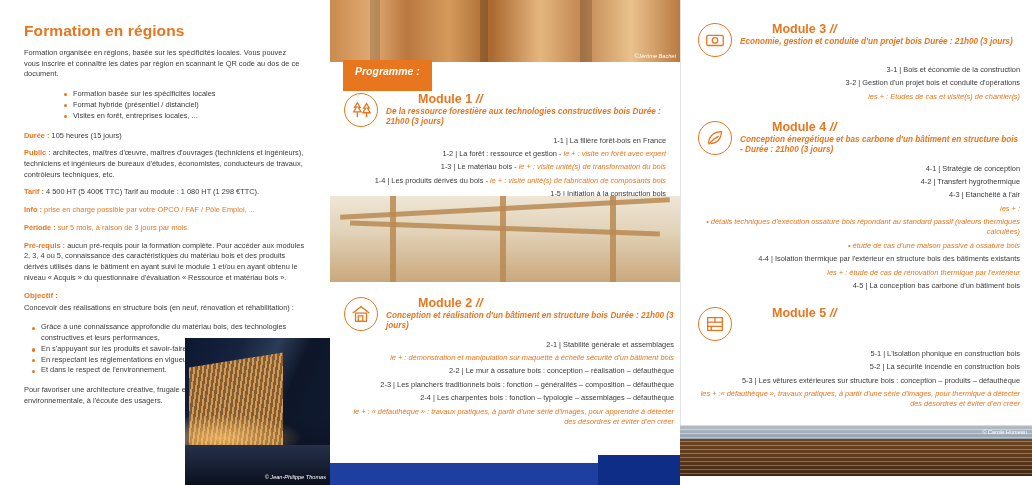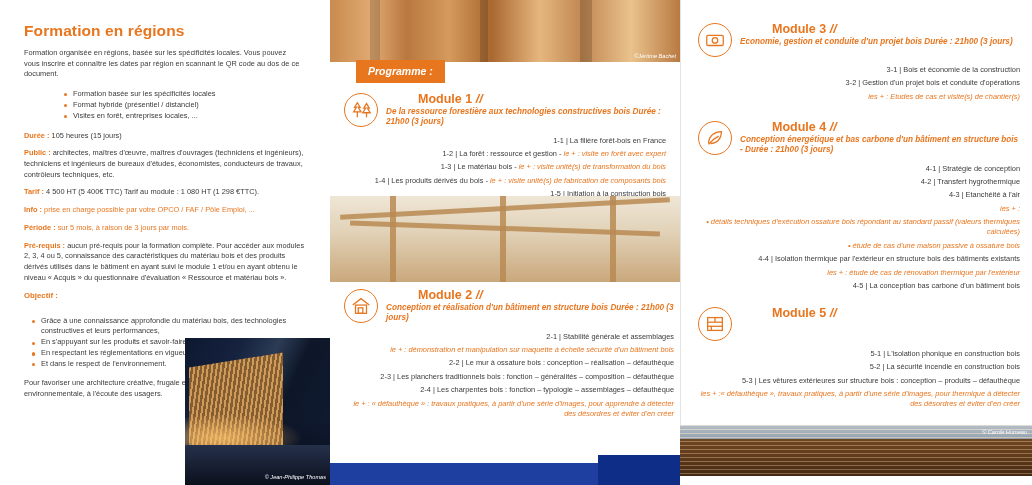--- a/index.html
+++ b/index.html
@@ -37,21 +37,21 @@
   .bullets li:before {
     content:"";
     position:absolute; left:0; top:4.5px;
     width:3.4px; height:3.4px; border-radius:50%;
     background:#e8761f;
   }
   .kv { font-size:7.4px; line-height:1.45; margin:0 8px 7px 0; max-width:284px; color:#3a3a3a; }
   .kv b { color:#e8761f; font-weight:bold; }
   .kv.orange-all { color:#e8761f; }
   .c1-objectif-t { color:#e8761f; font-weight:bold; font-size:7.8px; margin:2px 0 3px 0; }
-  .sub-bullets { margin:16px 0 0 8px; padding:0; }
+  .sub-bullets { margin:9px 0 0 8px; padding:0; }
   .sub-bullets li {
     list-style:none; font-size:7.4px; line-height:1.45; color:#3a3a3a;
     position:relative; padding-left:9px;
   }
   .sub-bullets li:before {
     content:"";
     position:absolute; left:0; top:4.5px;
     width:3.2px; height:3.2px; border-radius:50%;
     background:#e8761f;
   }
@@ -95,43 +95,43 @@
       linear-gradient(90deg,#c98b4e 0%, #e0aa72 12%, #b9783f 22%, #d59a5c 34%, #a9682f 46%, #e6b67f 60%, #c08752 72%, #eac28c 86%, #b87a42 100%);
     overflow:hidden;
   }
   .photo-top .beam {
     position:absolute; background:rgba(0,0,0,.16);
   }
   .credit-top {
     position:absolute; right:4px; bottom:3px; color:#fff; font-size:5.6px; font-style:italic;
   }
   .prog-tab {
-    position:absolute; left:26px; top:60px;
+    position:absolute; left:13px; top:60px;
     background:#e8761f; color:#fff;
     font-size:10.5px; font-weight:bold; font-style:italic;
-    padding:5px 12px 6px 12px;
+    padding:5px 12px 14px 12px;
   }
   .module-head { display:flex; align-items:flex-start; gap:8px; }
   .mod-icon {
     width:34px; height:34px; border:1.6px solid #e8761f; border-radius:50%;
     display:flex; align-items:center; justify-content:center;
     flex:0 0 34px; margin-top:1px;
   }
   .mod-icon svg { display:block; }
   .mod-title {
     color:#e8761f; font-weight:bold; font-size:12.5px; line-height:1.12;padding-left:32px;
   }
   .mod-sub {
     color:#e8761f; font-weight:bold; font-style:italic; font-size:8.2px; line-height:1.25; margin-top:1px;
   }
   .mod-lines { margin-top:8px; }
   .mod-lines p { margin:0 0 3.5px 0; font-size:7.4px; line-height:1.35; color:#3a3a3a;text-align:right; }
   .em { color:#e8761f; font-style:italic; }
   .m1 { position:absolute; left:14px; top:92px; width:322px; }
-  .m2 { position:absolute; left:14px; top:288px; width:330px; }
+  .m2 { position:absolute; left:14px; top:296px; width:330px; }
   .photo-interior {
     position:absolute; left:0; top:196px; width:350px; height:86px;
     background:linear-gradient(180deg,#efe6d6 0%,#e2d3b9 40%,#caa87c 100%);
     overflow:hidden;
   }
   .photo-interior .rafter {
     position:absolute; background:#b98a52; opacity:.85;
   }
   .blue-block {
     position:absolute; left:0; bottom:0; width:350px; height:22px; background:#1f3fa0;
@@ -180,20 +180,21 @@
     </ul>
 
     <p class="kv"><b>Durée :</b><span> 105 heures (15 jours)</span></p>
     <p class="kv"><b>Public :</b><span> architectes, maîtres d'œuvre, maîtres d'ouvrages (techniciens et ingénieurs), techniciens et ingénieurs de bureaux d'études, économistes, conducteurs de travaux, contrôleurs techniques, etc.</span></p>
     <p class="kv"><b>Tarif :</b><span> 4 500 HT (5 400€ TTC)  Tarif au module : 1 080 HT (1 298 €TTC).</span></p>
     <p class="kv orange-all"><b>Info :</b><span> prise en charge possible par votre OPCO / FAF / Pôle Emploi, ...</span></p>
     <p class="kv orange-all"><b>Période :</b><span> sur 5 mois, à raison de 3 jours par mois.</span></p>
     <p class="kv"><b>Pré-requis :</b><span> aucun pré-requis pour la formation complète. Pour accéder aux modules 2, 3, 4 ou 5, connaissance des caractéristiques du matériau bois et des produits dérivés utilisés dans le bâtiment en ayant suivi le module 1 et/ou en ayant obtenu le niveau « Acquis » du questionnaire d'évaluation « Ressource et matériau bois ».</span></p>
 
     <div class="c1-objectif-t">Objectif :</div>
+    <p class="kv">Concevoir des réalisations en structure bois (en neuf, rénovation et réhabilitation) :</p>
     <ul class="sub-bullets">
       <li>Grâce à une connaissance approfondie du matériau bois, des technologies constructives et leurs performances,</li>
       <li>En s'appuyant sur les produits et savoir-faire locaux,</li>
       <li>En respectant les réglementations en vigueur et les règles de l'art,</li>
       <li>Et dans le respect de l'environnement.</li>
     </ul>
     <p class="c1-foot">Pour favoriser une architecture créative, frugale et environnementale, à l'écoute des usagers.</p>
 
     <div class="red-bar"></div>
     <div class="photo-night">

